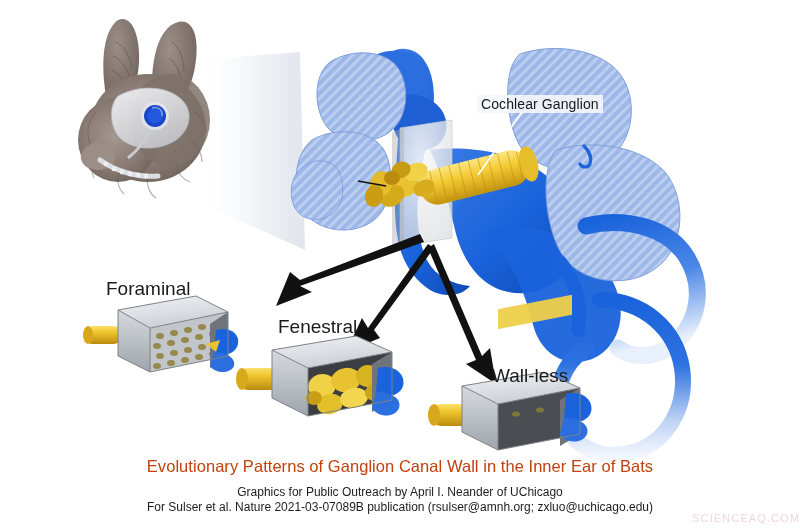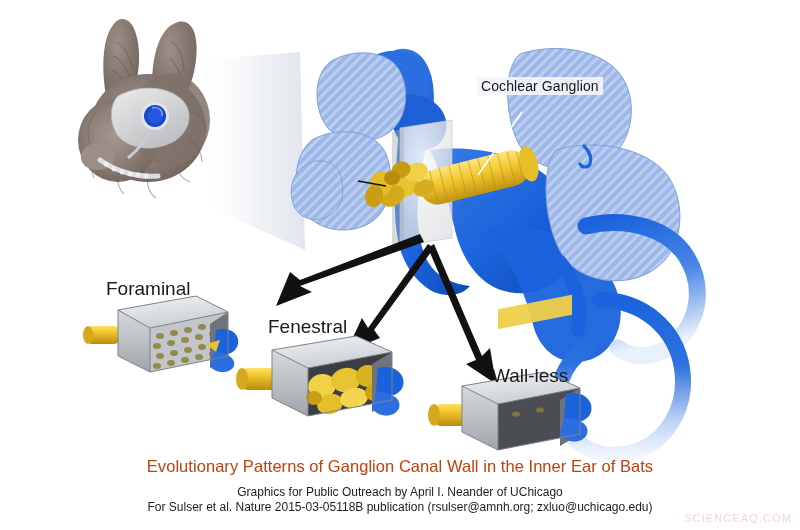--- a/index.html
+++ b/index.html
@@ -61,21 +61,21 @@
   }
   .sub-caption {
     font-family: "Liberation Sans", sans-serif;
     font-size: 12px;
     color: #1d1d1f;
     line-height: 15px;
   }
   #sub1 { margin-top: 8px; }
   #watermark {
     position: absolute;
-    right: 8px;
+    right: 0;
     bottom: 6px;
     font-family: "Liberation Sans", sans-serif;
     font-size: 11px;
     letter-spacing: 1.1px;
     color: #f0d5dc;
   }
 </style>
 </head>
 <body>
 
@@ -404,30 +404,30 @@
       <path d="M566,394 C582,390 594,400 591,412 C588,422 572,426 564,418 Z" fill="#1A63DC"></path>
       <path d="M564,418 C578,418 590,424 587,434 C583,444 566,444 560,434 Z" fill="#2A6EE0"></path>
       <g stroke="#7D8288" stroke-width="1" fill="none">
         <polyline points="462,386 544,372 580,388 498,404 462,386"></polyline>
         <polyline points="462,386 462,432 498,450 498,404"></polyline>
         <polyline points="498,450 580,434 580,388"></polyline>
       </g>
     </g>
   </svg>
 
-  <div class="callout boxed" style="left:477px; top:77px;">Cochlear Ganglion</div>
+  <div class="callout boxed" style="left:477px; top:95px;">Cochlear Ganglion</div>
 
 
   <div class="specimen-label" style="left:106px; top:278px;text-align:right;">Foraminal</div>
 
-  <div class="specimen-label" style="left:268px; top:316px;">Fenestral</div>
+  <div class="specimen-label" style="left:278px; top:316px;">Fenestral</div>
 
   <div class="specimen-label" style="left:492px; top:365px;">Wall-less</div>
 
   <div id="caption-block">
     <div id="fig-title">Evolutionary Patterns of Ganglion Canal Wall in the Inner Ear of Bats</div>
     <div id="sub1" class="sub-caption">Graphics for Public Outreach by April I. Neander of UChicago</div>
-    <div id="sub2" class="sub-caption">For Sulser et al. Nature 2015-03-05118B publication (rsulser@amnh.org; zxluo@uchicago.edu)</div>
+    <div id="sub2" class="sub-caption">For Sulser et al. Nature 2021-03-07089B publication (rsulser@amnh.org; zxluo@uchicago.edu)</div>
   </div>
 
   <div id="watermark">SCIENCEAQ.COM</div>
 
 </div>
 
 </body></html>

